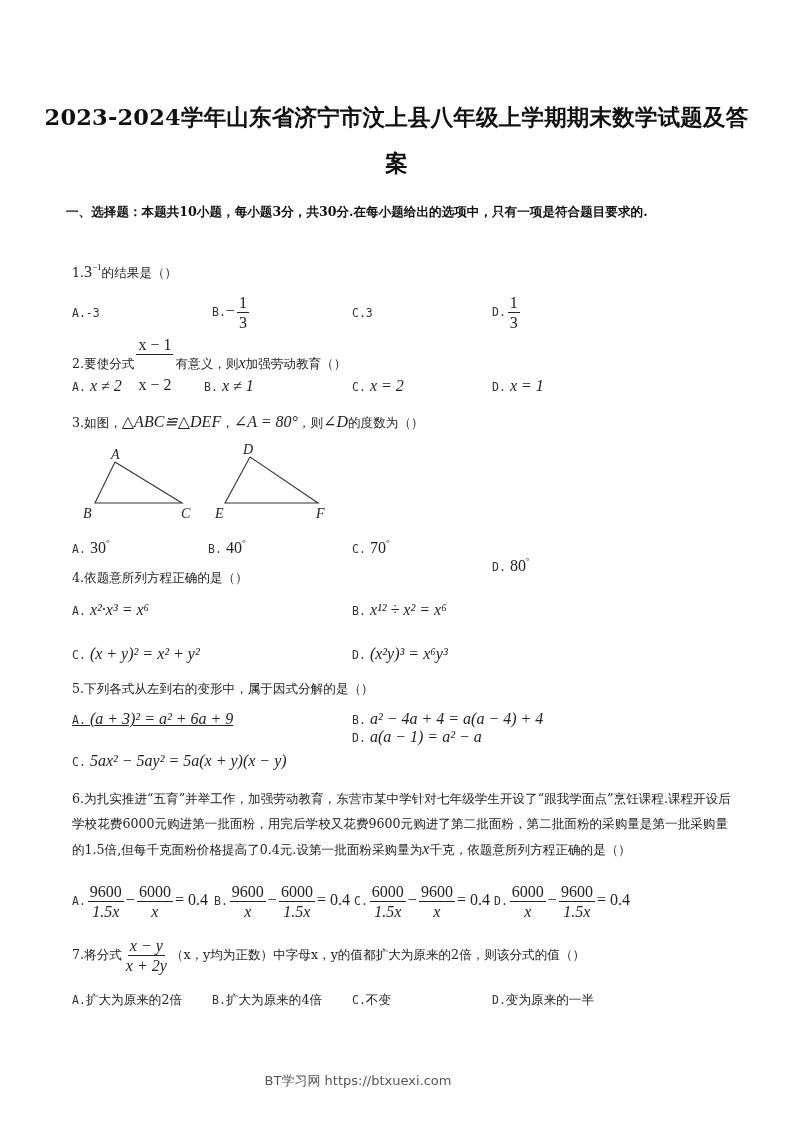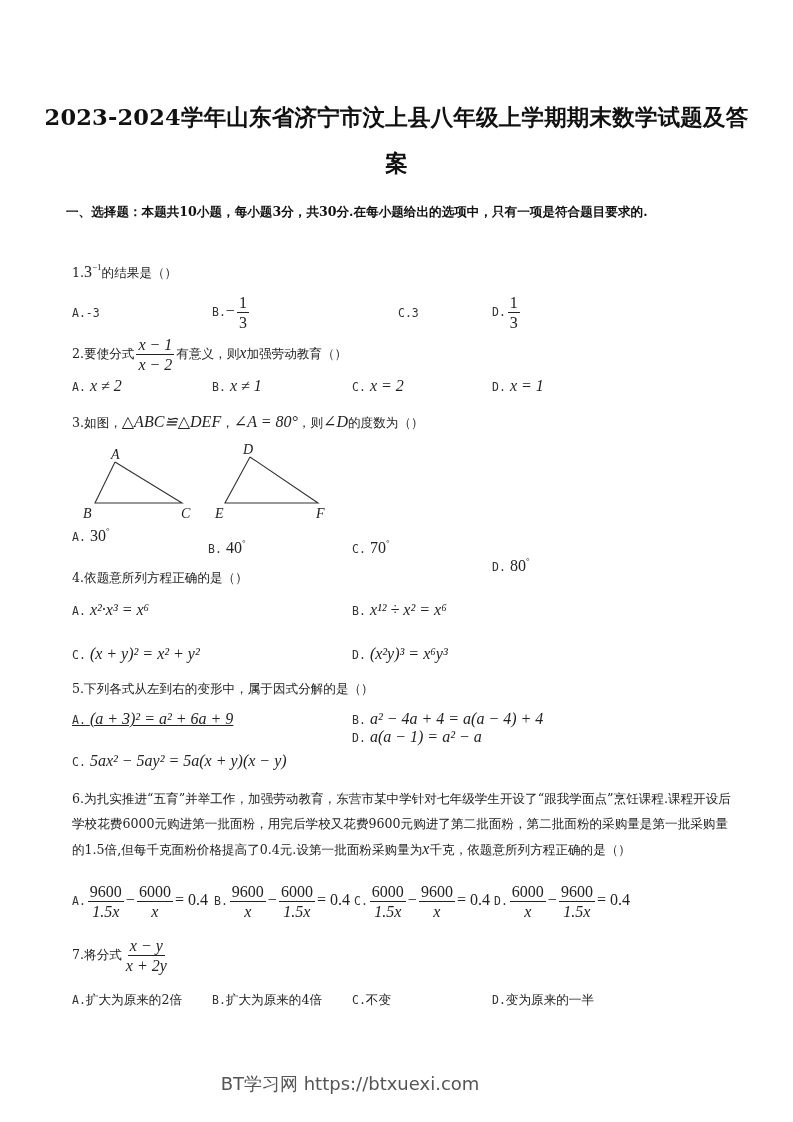--- a/index.html
+++ b/index.html
@@ -25,22 +25,22 @@
   sup.s { font-size: 9px; vertical-align: 7px; font-style: normal; font-family: "Liberation Serif", serif; }
   .frac {
     display: inline-flex; flex-direction: column; align-items: center;
     vertical-align: middle; margin: 0 2px;
     font-family: "Liberation Serif", serif; font-size: 16px; line-height: 19px;
   }
   .frac .num { border-bottom: 1px solid #222; padding: 0 2px; }
   .frac .den { padding: 0 2px; }
   .para { left: 72px; width: 665px; font-size: 12.6px; line-height: 25px; color: #222; white-space: normal; }
   .footer {
-    left: 0; width: 700px; text-align: center;
-    font-family: "DejaVu Sans", sans-serif; font-size: 18px; color: #555;
+    left: 8px; width: 700px; text-align: center;
+    font-family: "DejaVu Sans", sans-serif; font-size: 13px; color: #555;
   }
   svg text { font-family: "Liberation Serif", serif; font-style: italic; font-size: 14px; fill: #222; }
 </style>
 </head>
 <body>
 
 <div class="abs title" style="top:102px;">2023-2024学年山东省济宁市汶上县八年级上学期期末数学试题及答</div>
 <div class="abs title" style="top:148px;">案</div>
 
 <div class="abs section" style="top:204px; left:66px;">一、选择题：本题共10小题，每小题3分，共30分.在每小题给出的选项中，只有一项是符合题目要求的.</div>
@@ -50,59 +50,59 @@
 </div>
 <div class="abs opt" style="top:305px; left:72px;">
   <span class="lbl">A.</span><span class="lbl">-3</span>
 </div>
 <div class="abs opt" style="top:293px; left:212px;">
   <span class="lbl">B.</span><span class="mn">−</span><span class="frac">
       <span class="num">1</span>
       <span class="den">3</span>
     </span>
 </div>
-<div class="abs opt" style="top:305px; left:352px;margin-left:46px;">
+<div class="abs opt" style="top:305px; left:352px;">
   <span class="lbl">C.</span><span class="lbl">3</span>
 </div>
 <div class="abs opt" style="top:293px; left:492px;">
   <span class="lbl">D.</span><span class="frac">
       <span class="num">1</span>
       <span class="den">3</span>
     </span>
 </div>
 
 <div class="abs q" style="top:335px;">
-  <span>2.</span><span>要使分式</span><span class="frac" style="font-style:italic;">
+  <span>2.</span><span>要使分式</span><span class="frac" style="gap:20px;">
       <span class="num">x − 1</span>
       <span class="den">x − 2</span>
     </span><span>有意义，则</span><span class="m">x</span><span>加强劳动教育（）</span>
 </div>
 <div class="abs opt" style="top:377px; left:72px;"><span class="lbl">A.</span> <span class="m">x ≠ 2</span></div>
-<div class="abs opt" style="top:377px; left:212px;"><span class="lbl">B.</span> <span class="m">x ≠ 1</span></div>
+<div class="abs opt" style="top:377px; left:204px;"><span class="lbl">B.</span> <span class="m">x ≠ 1</span></div>
 <div class="abs opt" style="top:377px; left:352px;"><span class="lbl">C.</span> <span class="m">x = 2</span></div>
 <div class="abs opt" style="top:377px; left:492px;"><span class="lbl">D.</span> <span class="m">x = 1</span></div>
 
 <div class="abs q" style="top:412px;">
   <span>3.</span><span>如图，</span><span class="m">△ABC≌△DEF</span><span>，</span><span class="m">∠A = 80°</span><span>，则</span><span class="m">∠D</span><span>的度数为（）</span>
 </div>
 <svg class="abs" style="left:75px; top:440px;" width="270" height="85">
   <g>
     <polyline points="40,22 20,63 107,63 40,22" fill="none" stroke="#333" stroke-width="1.1"></polyline>
     <text x="36" y="19">A</text>
     <text x="8" y="78">B</text>
     <text x="106" y="78">C</text>
   </g>
   <g>
     <polyline points="175,17 150,63 243,63 175,17" fill="none" stroke="#333" stroke-width="1.1"></polyline>
     <text x="168" y="14">D</text>
     <text x="140" y="78">E</text>
     <text x="241" y="78">F</text>
   </g>
 </svg>
-<div class="abs opt" style="top:526px; left:72px;"><span class="lbl">A.</span> <span class="mn">30</span><sup class="s">°</sup></div>
+<div class="abs opt" style="top:538px; left:72px;"><span class="lbl">A.</span> <span class="mn">30</span><sup class="s">°</sup></div>
 <div class="abs opt" style="top:538px; left:208px;"><span class="lbl">B.</span> <span class="mn">40</span><sup class="s">°</sup></div>
 <div class="abs opt" style="top:538px; left:352px;"><span class="lbl">C.</span> <span class="mn">70</span><sup class="s">°</sup></div>
 <div class="abs opt" style="top:556px; left:492px;"><span class="lbl">D.</span> <span class="mn">80</span><sup class="s">°</sup></div>
 
 <div class="abs q" style="top:570px;"><span>4.</span><span>依题意所列方程正确的是（）</span></div>
 <div class="abs opt" style="top:601px; left:72px;"><span class="lbl">A.</span> <span class="m">x²·x³ = x⁶</span></div>
 <div class="abs opt" style="top:601px; left:352px;"><span class="lbl">B.</span> <span class="m">x¹² ÷ x² = x⁶</span></div>
 <div class="abs opt" style="top:645px; left:72px;"><span class="lbl">C.</span> <span class="m">(x + y)² = x² + y²</span></div>
 <div class="abs opt" style="top:645px; left:352px;"><span class="lbl">D.</span> <span class="m">(x²y)³ = x⁶y³</span></div>
 
@@ -148,20 +148,20 @@
     </span><span class="mn">−</span><span class="frac">
       <span class="num">9600</span>
       <span class="den" style="font-style:italic;">1.5x</span>
     </span><span class="mn">= 0.4</span>
 </div>
 
 <div class="abs q" style="top:936px;">
   <span>7.</span><span>将分式</span><span class="frac" style="font-style:italic;">
       <span class="num">x − y</span>
       <span class="den">x + 2y</span>
-    </span>
+    </span><span>（x，y均为正数）中字母x，y的值都扩大为原来的2倍，则该分式的值（）</span>
 </div>
 <div class="abs opt" style="top:992px; left:72px;"><span class="lbl">A.</span><span>扩大为原来的2倍</span></div>
 <div class="abs opt" style="top:992px; left:212px;"><span class="lbl">B.</span><span>扩大为原来的4倍</span></div>
 <div class="abs opt" style="top:992px; left:352px;"><span class="lbl">C.</span><span>不变</span></div>
 <div class="abs opt" style="top:992px; left:492px;"><span class="lbl">D.</span><span>变为原来的一半</span></div>
 
 <div class="abs footer" style="top:1072px;">BT学习网 https://btxuexi.com</div>
 
 </body></html>

